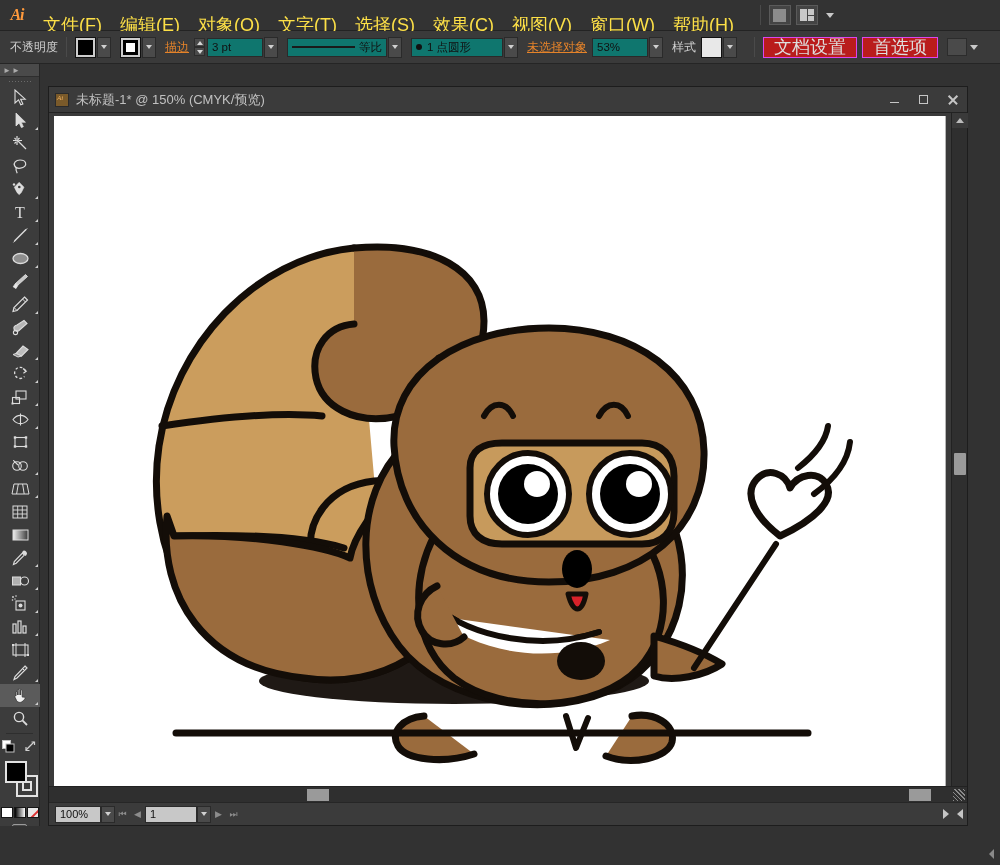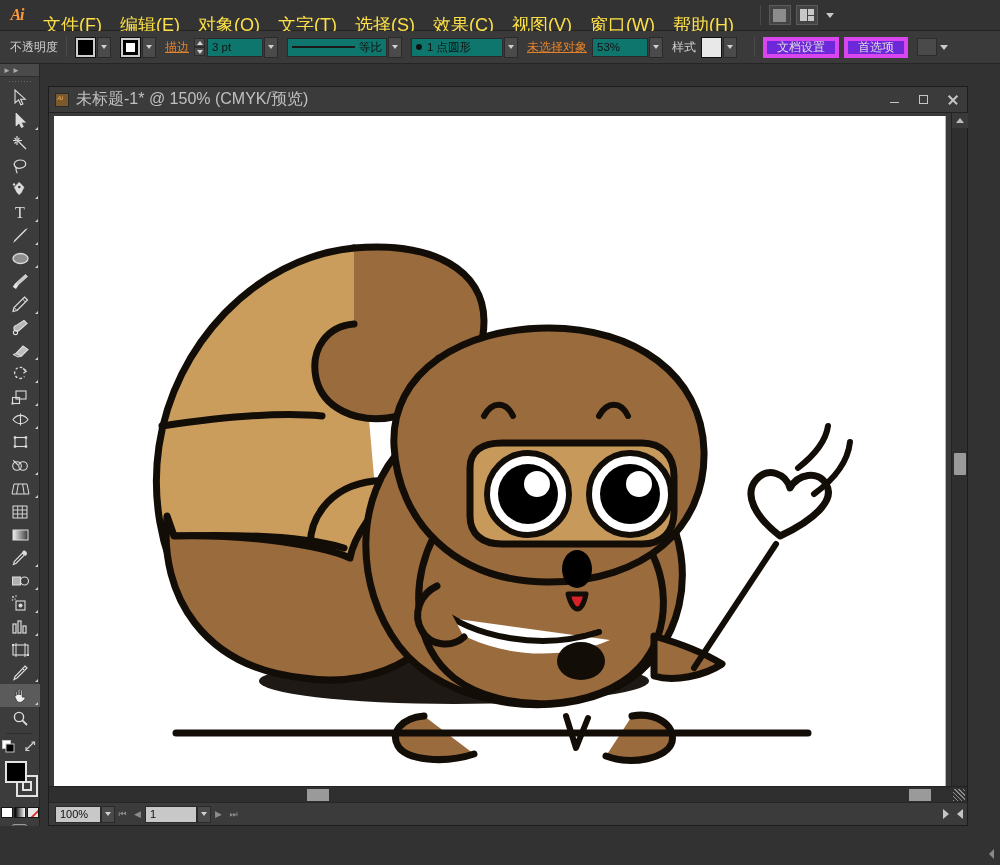--- a/index.html
+++ b/index.html
@@ -84,22 +84,22 @@
   }
   .field.w-stroke { width: 56px; }
   .field.w-opacity { width: 56px; }
   .field.w-profile { width: 100px; }
   .field.w-brush { width: 92px; }
   .profile-line { flex: 1; height: 2px; background: #1a1a1a; margin-right: 4px; }
   .brush-dot { width: 6px; height: 6px; border-radius: 50%; background: #111; margin-right: 5px; }
 
   .style-swatch { width: 21px; height: 21px; background: #e8e8e8; border: 1px solid #111; }
   .btn-gray {
-    height: 21px; background: #6d28d9; border: 4px solid #d946ef;
-    color: #dedede; font-size: 12px; padding: 0 10px;
+    height: 21px; background: #b91c1c; border: 1px solid #d946ef;
+    color: #dedede; font-size: 18px; padding: 0 10px;
     display: flex; align-items: center; white-space: nowrap;
   }
   .cb-smallicon { width: 20px; height: 18px; background: #4a4a4a; border: 1px solid #2c2c2c; }
 
   
   .toolbar {
     position: absolute; left: 0; top: 64px; width: 40px; height: 801px;
     background: #3c3c3c; border-right: 1px solid #262626;
   }
   .tb-grip { height: 13px; background: #4a4a4a; border-bottom: 1px solid #2e2e2e;
@@ -148,21 +148,21 @@
   .doc-title {
     height: 26px; background: #3b3b3b; border-bottom: 1px solid #222;
     display: flex; align-items: center; padding-left: 6px;
   }
   .doc-icon {
     width: 14px; height: 14px; background: #7a5a2a; border: 1px solid #2a2a2a;
     margin-right: 7px; position: relative;
   }
   .doc-icon::after { content:"Ai"; position:absolute; left:1px; top:0px; font-size:7px; color:#f0b060;
     font-style: italic; font-family:"Liberation Serif",serif; }
-  .doc-title-text { color: #c0c0c0; font-size: 16px; white-space: nowrap; }
+  .doc-title-text { color: #c0c0c0; font-size: 13px; white-space: nowrap; }
   .win-ctrls { margin-left: auto; display: flex; height: 26px; }
   .win-btn {
     width: 29px; height: 26px; display: flex; align-items: center; justify-content: center;
     color: #c6c6c6; font-size: 12px; font-family: "Liberation Sans", sans-serif;
   }
   .wb-min { width: 9px; height: 1.5px; background: #c6c6c6; margin-top: 6px; }
   .wb-max { width: 9px; height: 9px; border: 1.5px solid #c6c6c6; }
   .wb-close { position: relative; width: 11px; height: 11px; }
   .wb-close::before, .wb-close::after {
     content:""; position:absolute; left:0; top:5px; width:12px; height:1.5px; background:#c6c6c6;

